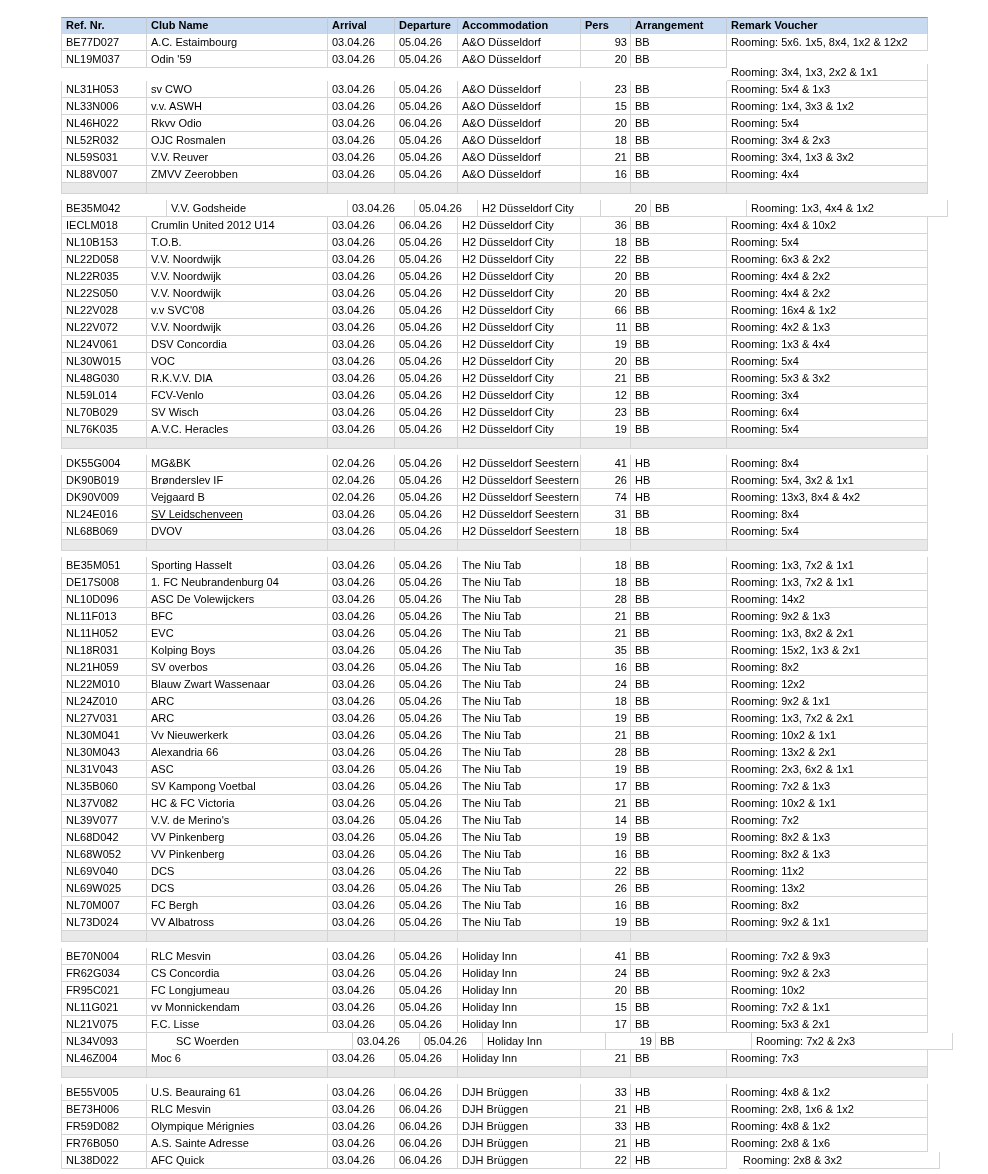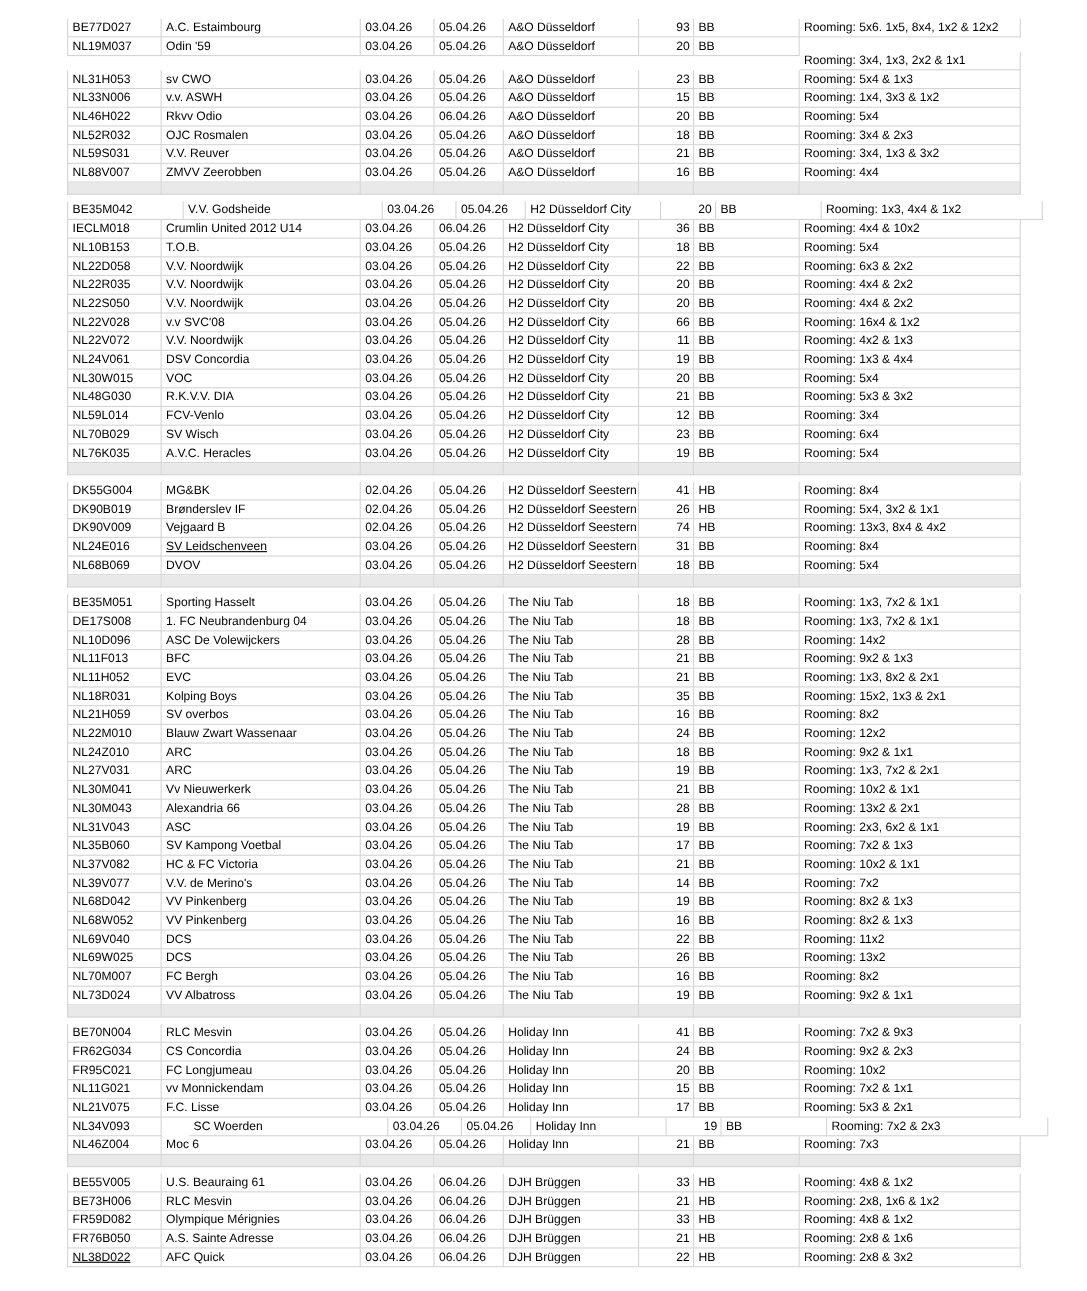--- a/index.html
+++ b/index.html
@@ -34,20 +34,30 @@
     border-right-color:#c2c9d2;
   }
   .num{justify-content:flex-end;}
   .spacer-grey .cell{height:11px;background:#e9e9e9;}
   .gap{height:6px;}
 </style>
 </head>
 <body>
 
 <div class="sheet">
+  <div class="row header">
+    <div class="cell hcell" style="width: 86px;">Ref. Nr.</div>
+    <div class="cell hcell" style="width: 181px;">Club Name</div>
+    <div class="cell hcell" style="width: 67px;">Arrival</div>
+    <div class="cell hcell" style="width: 63px;">Departure</div>
+    <div class="cell hcell" style="width: 123px;">Accommodation</div>
+    <div class="cell hcell" style="width: 50px;">Pers</div>
+    <div class="cell hcell" style="width: 96px;">Arrangement</div>
+    <div class="cell hcell" style="width: 201px;">Remark Voucher</div>
+  </div>
   <div id="table-body">
       <div class="row">
         <div class="cell" style="width: 86px;">BE77D027</div>
         <div class="cell" style="width: 181px;">A.C. Estaimbourg</div>
         <div class="cell" style="width: 67px;">03.04.26</div>
         <div class="cell" style="width: 63px;">05.04.26</div>
         <div class="cell" style="width: 123px;">A&amp;O Düsseldorf</div>
         <div class="cell num" style="width: 50px;">93</div>
         <div class="cell" style="width: 96px;">BB</div>
         <div class="cell" style="width: 201px;">Rooming: 5x6. 1x5, 8x4, 1x2 &amp; 12x2</div>
@@ -691,23 +701,23 @@
         <div class="cell" style="width: 86px;">FR76B050</div>
         <div class="cell" style="width: 181px;">A.S. Sainte Adresse</div>
         <div class="cell" style="width: 67px;">03.04.26</div>
         <div class="cell" style="width: 63px;">06.04.26</div>
         <div class="cell" style="width: 123px;">DJH Brüggen</div>
         <div class="cell num" style="width: 50px;">21</div>
         <div class="cell" style="width: 96px;">HB</div>
         <div class="cell" style="width: 201px;">Rooming: 2x8 &amp; 1x6</div>
       </div>
       <div class="row">
-        <div class="cell" style="width: 86px; text-decoration: underline;">NL38D022</div>
+        <div class="cell" style="width: 86px;">NL38D022</div>
         <div class="cell" style="width: 181px;">AFC Quick</div>
         <div class="cell" style="width: 67px;">03.04.26</div>
         <div class="cell" style="width: 63px;">06.04.26</div>
         <div class="cell" style="width: 123px;">DJH Brüggen</div>
         <div class="cell num" style="width: 50px;">22</div>
         <div class="cell" style="width: 96px;">HB</div>
-        <div class="cell" style="width: 201px;">Rooming: 2x8 &amp; 3x2</div>
+        <div class="cell" style="width: 201px; margin-left: 12px;">Rooming: 2x8 &amp; 3x2</div>
       </div>
     </div>
 </div>
 
 </body></html>

